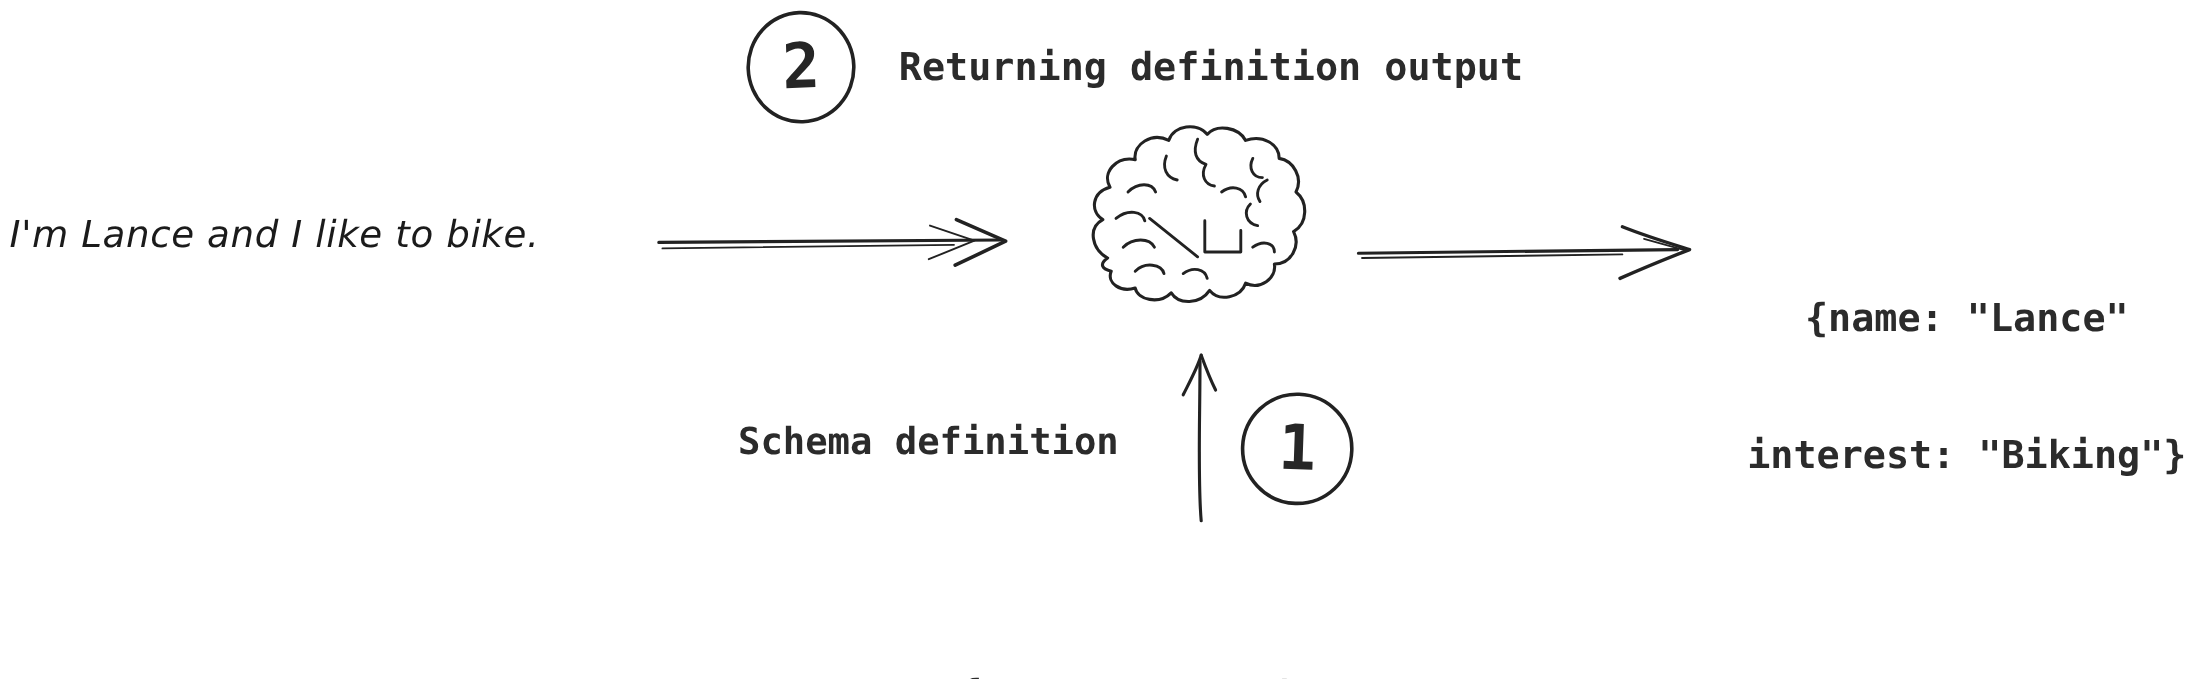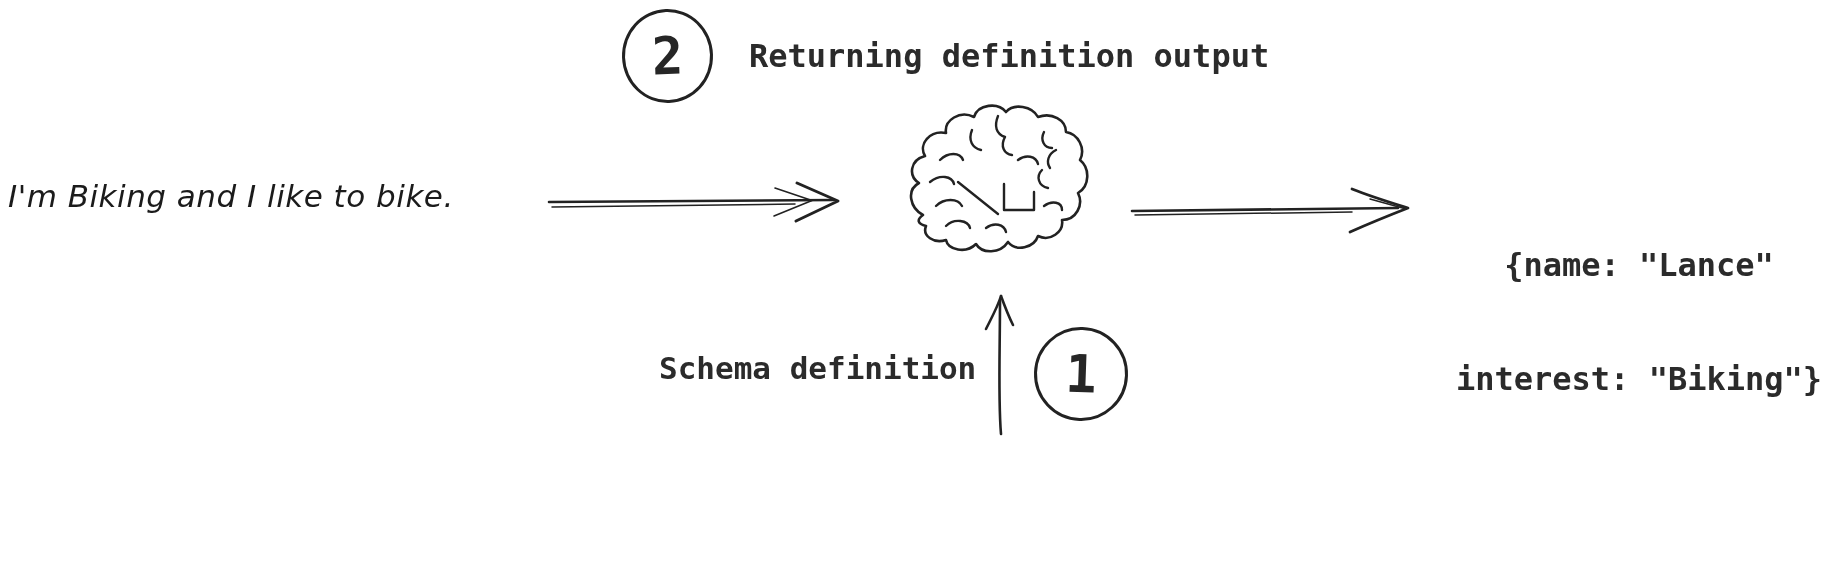--- a/index.html
+++ b/index.html
@@ -31,21 +31,20 @@
   .badge-1{left:1034px;top:327px;width:94px;height:94px;transform:rotate(2deg);}
   .title{
     left:749px;top:36px;
     font-size:32px;font-weight:bold;line-height:40px;
     letter-spacing:0px;white-space:nowrap;
   }
   .schema-label{
     left:615px;top:350px;
     font-size:31px;font-weight:bold;line-height:36px;
     white-space:nowrap;
-    margin-left:44px;
   }
   .input-text{
     left:8px;top:176px;
     font-family:"DejaVu Sans","Liberation Sans",sans-serif;
     font-style:italic;
     font-size:31px;line-height:40px;
     color:#1b1b1b;
     letter-spacing:0.5px;
     white-space:nowrap;
   }
@@ -69,21 +68,21 @@
 </head>
 <body>
 
 <div class="canvas">
 
   <div class="abs badge badge-2">
     <span>2</span>
   </div>
   <div class="abs title">Returning definition output</div>
 
-  <div class="abs input-text">I'm Biking and I like to bike.</div>
+  <div class="abs input-text">I'm Lance and I like to bike.</div>
 
   <svg class="overlay" width="1838" height="566" viewBox="0 0 1838 566">
 
     <g>
       <path class="stroke" stroke-width="2.6" d="M 549 202 L 834 200"></path>
       <path class="stroke" stroke-width="1.5" d="M 552 207 L 795 204"></path>
       <path class="stroke" stroke-width="1.6" d="M 775 188 L 812 200.5 L 774 216"></path>
       <path class="stroke" stroke-width="3" d="M 797 183 L 838 201 L 796 221"></path>
     </g>
 

